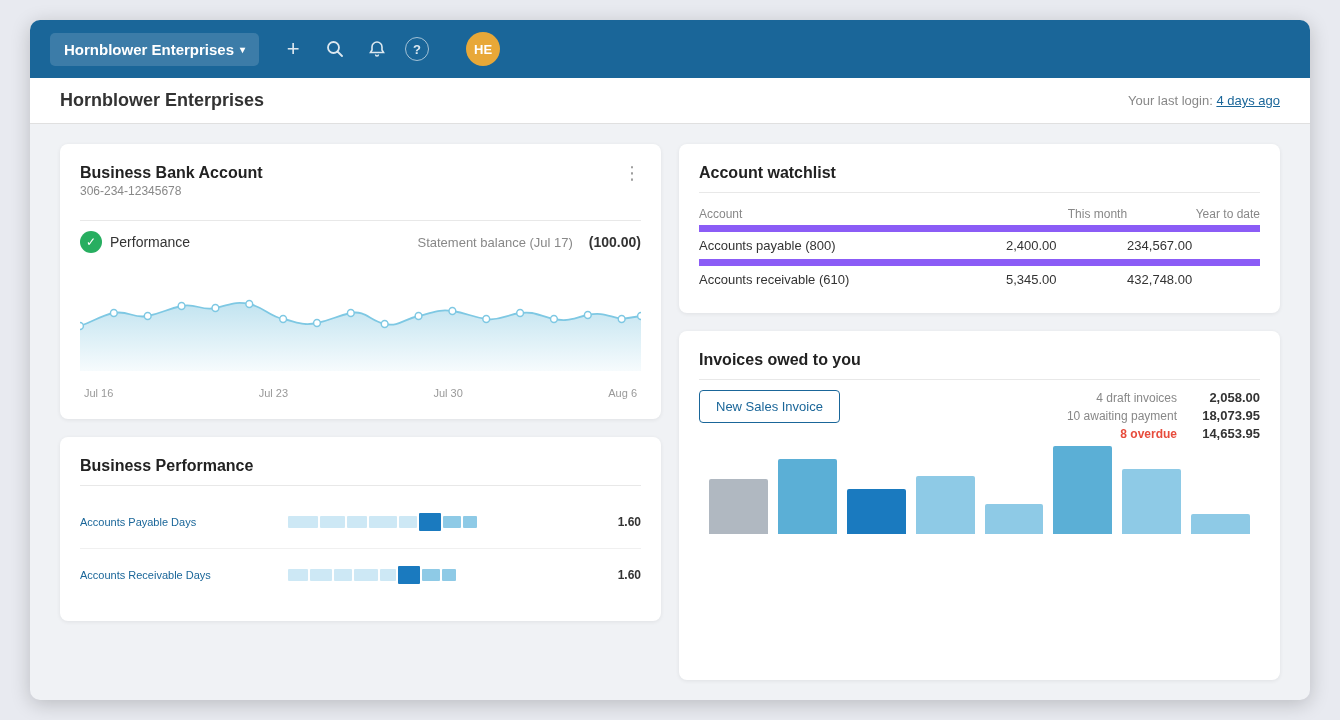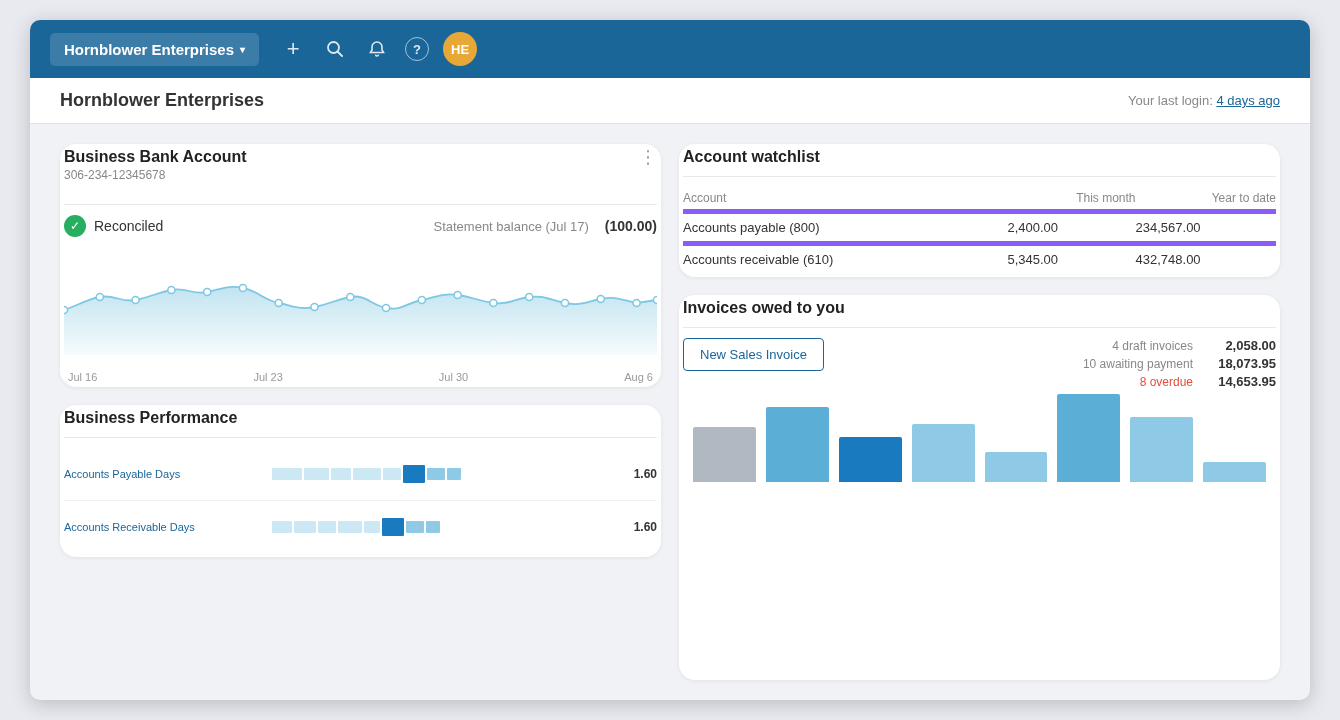--- a/index.html
+++ b/index.html
@@ -100,20 +100,21 @@
       height: 34px;
       background: #e8a838;
       border-radius: 50%;
       color: #fff;
       font-size: 13px;
       font-weight: 700;
       display: flex;
       align-items: center;
       justify-content: center;
       cursor: pointer;
+      margin-left: 23px;
     }
     
     .sub-header {
       background: #fff;
       padding: 12px 30px;
       display: flex;
       align-items: center;
       justify-content: space-between;
       border-bottom: 1px solid #e0e0e0;
       flex-shrink: 0;
@@ -147,22 +148,22 @@
       gap: 18px;
     }
     .right-col {
       display: flex;
       flex-direction: column;
       gap: 18px;
     }
     
     .card {
       background: #fff;
-      border-radius: 16px;
-      padding: 4px;
+      border-radius: 8px;
+      padding: 20px;
       box-shadow: 0 1px 4px rgba(0,0,0,0.07);
     }
     .card-title {
       font-size: 16px;
       font-weight: 700;
       color: #222;
       margin-bottom: 2px;
     }
     .card-subtitle {
       font-size: 12px;
@@ -286,21 +287,21 @@
       font-weight: 400;
       padding: 4px 0;
     }
     .watchlist-table th:not(:first-child) {
       text-align: right;
     }
     .watchlist-table td {
       font-size: 13px;
       color: #333;
       padding: 6px 0;
-      border-top: 5px solid #8b5cf6;
+      border-top: 7px solid #8b5cf6;
     }
     .watchlist-table td:not(:first-child) {
       text-align: left;
       margin-top: 40px;
     }
     
     .invoices-top {
       display: flex;
       align-items: flex-start;
       gap: 20px;
@@ -327,21 +328,21 @@
       align-items: center;
       gap: 8px;
       margin-bottom: 3px;
     }
     .stat-label {
       font-size: 12px;
       color: #888;
     }
     .stat-label.overdue {
       color: #e74c3c;
-      font-weight: 400;
+      font-weight: 700;
     }
     .stat-value {
       font-size: 13px;
       font-weight: 600;
       color: #333;
       min-width: 75px;
       text-align: right;
     }
     
     .invoice-chart {
@@ -402,21 +403,21 @@
           <div>
             <div class="card-title">Business Bank Account</div>
             <div class="card-subtitle">306-234-12345678</div>
           </div>
           <div class="bank-menu-icon">⋮</div>
         </div>
         <div class="card-divider"></div>
         <div class="reconcile-row">
           <div class="reconcile-badge">
             <div class="green-check">✓</div>
-            <span>Reconciled</span>
+            <span>Performance</span>
           </div>
           <div style="display:flex;align-items:center;gap:16px;">
             <span class="statement-label">Statement balance (Jul 17)</span>
             <span class="statement-balance">(100.00)</span>
           </div>
         </div>
 
         <div class="chart-container">
           <svg class="line-chart-svg" viewBox="0 0 580 110" preserveAspectRatio="none">
             <defs>

